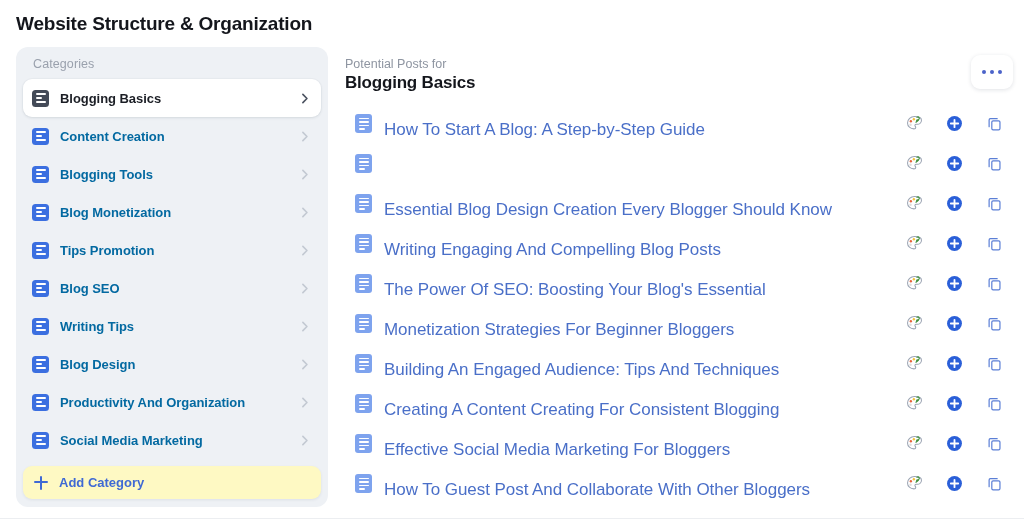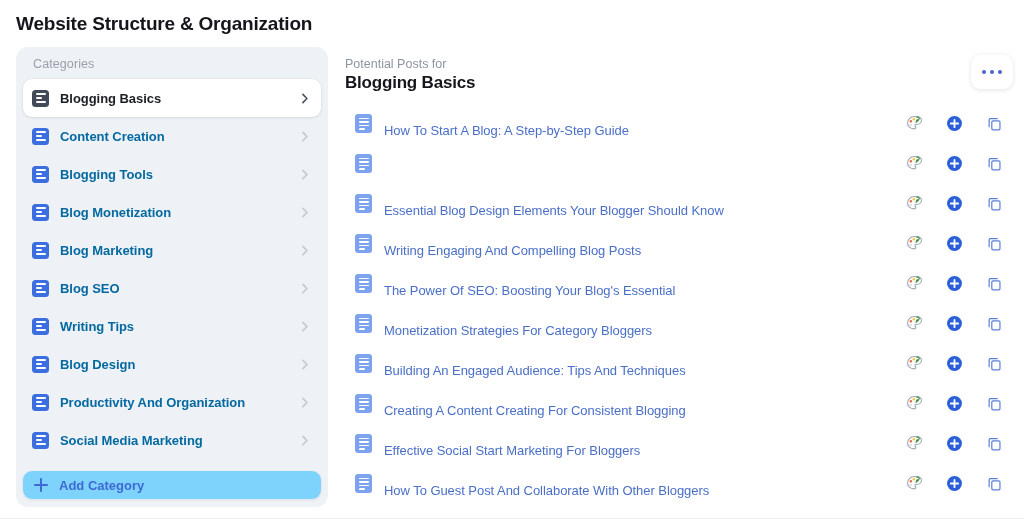--- a/index.html
+++ b/index.html
@@ -133,22 +133,22 @@
     display: block;
   }
   .cat-item.selected .cat-chevron { color: #4b5260; }
 
   
   .add-category {
     position: absolute;
     left: 7px;
     right: 7px;
     bottom: 8px;
-    height: 28px;
-    background: #7dd3fc;
+    height: 33px;
+    background: #fef9c3;
     border-radius: 9px;
     display: flex;
     align-items: center;
     padding-left: 11px;
     box-shadow: 0 1px 3px rgba(24,35,60,0.08);
     cursor: pointer;
   }
   .plus-glyph {
     width: 14px;
     height: 14px;
@@ -260,21 +260,21 @@
     background: #ffffff;
     border-radius: 1px;
     text-decoration: none;
   }
   .post-icon s:nth-child(1) { top: 4px; }
   .post-icon s:nth-child(2) { top: 7.6px; }
   .post-icon s:nth-child(3) { top: 11.2px; }
   .post-icon s:nth-child(4) { top: 14.8px; width: 6.5px; }
 
   .post-title {
-    font-size: 13px;
+    font-size: 17px;
     color: #4a6fc8;
     white-space: nowrap;
     letter-spacing: -0.05px;
     cursor: pointer;
     margin-top: 14px;
   }
 
   .row-actions {
     margin-left: auto;
     display: flex;
@@ -348,21 +348,21 @@
           <svg class="cat-chevron" viewBox="0 0 16 16" fill="none" stroke="currentColor" stroke-width="2" stroke-linecap="round" stroke-linejoin="round">
             <polyline points="6,3 11,8 6,13"></polyline>
           </svg>
         </div>
         <div class="cat-item">
           <span class="cat-icon">
             <i></i>
             <i></i>
             <i></i>
           </span>
-          <span class="cat-label">Blog Marketing</span>
+          <span class="cat-label">Tips Promotion</span>
           <svg class="cat-chevron" viewBox="0 0 16 16" fill="none" stroke="currentColor" stroke-width="2" stroke-linecap="round" stroke-linejoin="round">
             <polyline points="6,3 11,8 6,13"></polyline>
           </svg>
         </div>
         <div class="cat-item">
           <span class="cat-icon">
             <i></i>
             <i></i>
             <i></i>
           </span>
@@ -500,21 +500,21 @@
             </span>
           </span>
         </div>
         <div class="post-row">
           <span class="post-icon">
             <s></s>
             <s></s>
             <s></s>
             <s></s>
           </span>
-          <span class="post-title">Essential Blog Design Elements Your Blogger Should Know</span>
+          <span class="post-title">Essential Blog Design Creation Every Blogger Should Know</span>
           <span class="row-actions">
             <span class="act">
               <svg class="palette-icon" viewBox="0 0 24 24">
                 <path d="M12 3.2c-4.9 0-8.8 3.6-8.8 8.1 0 4.4 3.7 7.5 8 7.5 1.5 0 2.4-.8 2.4-1.8 0-.6-.3-1-.6-1.4-.3-.4-.5-.7-.5-1.2 0-.8.7-1.4 1.6-1.4h1.3c3 0 5.4-2.3 5.4-5.2 0-2.6-2.9-4.6-8.8-4.6z" fill="none" stroke="#9aa3b2" stroke-width="1.3"></path>
                 <circle cx="7.4" cy="9.2" r="1.5" fill="#e8623a"></circle>
                 <circle cx="11.2" cy="6.6" r="1.5" fill="#f2c23c"></circle>
                 <circle cx="15.6" cy="8.0" r="1.5" fill="#4a8f46"></circle>
                 <circle cx="7.0" cy="13.6" r="1.5" fill="#dedede"></circle>
                 <path d="M15.2 4.2c.8-.6 1.9-.5 2.5.3.5.7.4 1.7-.2 2.3l-3.6 3.6" fill="none" stroke="#3f8f3a" stroke-width="1.5" stroke-linecap="round"></path>
               </svg>
@@ -599,21 +599,21 @@
             </span>
           </span>
         </div>
         <div class="post-row">
           <span class="post-icon">
             <s></s>
             <s></s>
             <s></s>
             <s></s>
           </span>
-          <span class="post-title">Monetization Strategies For Category Bloggers</span>
+          <span class="post-title">Monetization Strategies For Beginner Bloggers</span>
           <span class="row-actions">
             <span class="act">
               <svg class="palette-icon" viewBox="0 0 24 24">
                 <path d="M12 3.2c-4.9 0-8.8 3.6-8.8 8.1 0 4.4 3.7 7.5 8 7.5 1.5 0 2.4-.8 2.4-1.8 0-.6-.3-1-.6-1.4-.3-.4-.5-.7-.5-1.2 0-.8.7-1.4 1.6-1.4h1.3c3 0 5.4-2.3 5.4-5.2 0-2.6-2.9-4.6-8.8-4.6z" fill="none" stroke="#9aa3b2" stroke-width="1.3"></path>
                 <circle cx="7.4" cy="9.2" r="1.5" fill="#e8623a"></circle>
                 <circle cx="11.2" cy="6.6" r="1.5" fill="#f2c23c"></circle>
                 <circle cx="15.6" cy="8.0" r="1.5" fill="#4a8f46"></circle>
                 <circle cx="7.0" cy="13.6" r="1.5" fill="#dedede"></circle>
                 <path d="M15.2 4.2c.8-.6 1.9-.5 2.5.3.5.7.4 1.7-.2 2.3l-3.6 3.6" fill="none" stroke="#3f8f3a" stroke-width="1.5" stroke-linecap="round"></path>
               </svg>
@@ -698,21 +698,21 @@
             </span>
           </span>
         </div>
         <div class="post-row">
           <span class="post-icon">
             <s></s>
             <s></s>
             <s></s>
             <s></s>
           </span>
-          <span class="post-title">Effective Social Start Marketing For Bloggers</span>
+          <span class="post-title">Effective Social Media Marketing For Bloggers</span>
           <span class="row-actions">
             <span class="act">
               <svg class="palette-icon" viewBox="0 0 24 24">
                 <path d="M12 3.2c-4.9 0-8.8 3.6-8.8 8.1 0 4.4 3.7 7.5 8 7.5 1.5 0 2.4-.8 2.4-1.8 0-.6-.3-1-.6-1.4-.3-.4-.5-.7-.5-1.2 0-.8.7-1.4 1.6-1.4h1.3c3 0 5.4-2.3 5.4-5.2 0-2.6-2.9-4.6-8.8-4.6z" fill="none" stroke="#9aa3b2" stroke-width="1.3"></path>
                 <circle cx="7.4" cy="9.2" r="1.5" fill="#e8623a"></circle>
                 <circle cx="11.2" cy="6.6" r="1.5" fill="#f2c23c"></circle>
                 <circle cx="15.6" cy="8.0" r="1.5" fill="#4a8f46"></circle>
                 <circle cx="7.0" cy="13.6" r="1.5" fill="#dedede"></circle>
                 <path d="M15.2 4.2c.8-.6 1.9-.5 2.5.3.5.7.4 1.7-.2 2.3l-3.6 3.6" fill="none" stroke="#3f8f3a" stroke-width="1.5" stroke-linecap="round"></path>
               </svg>

